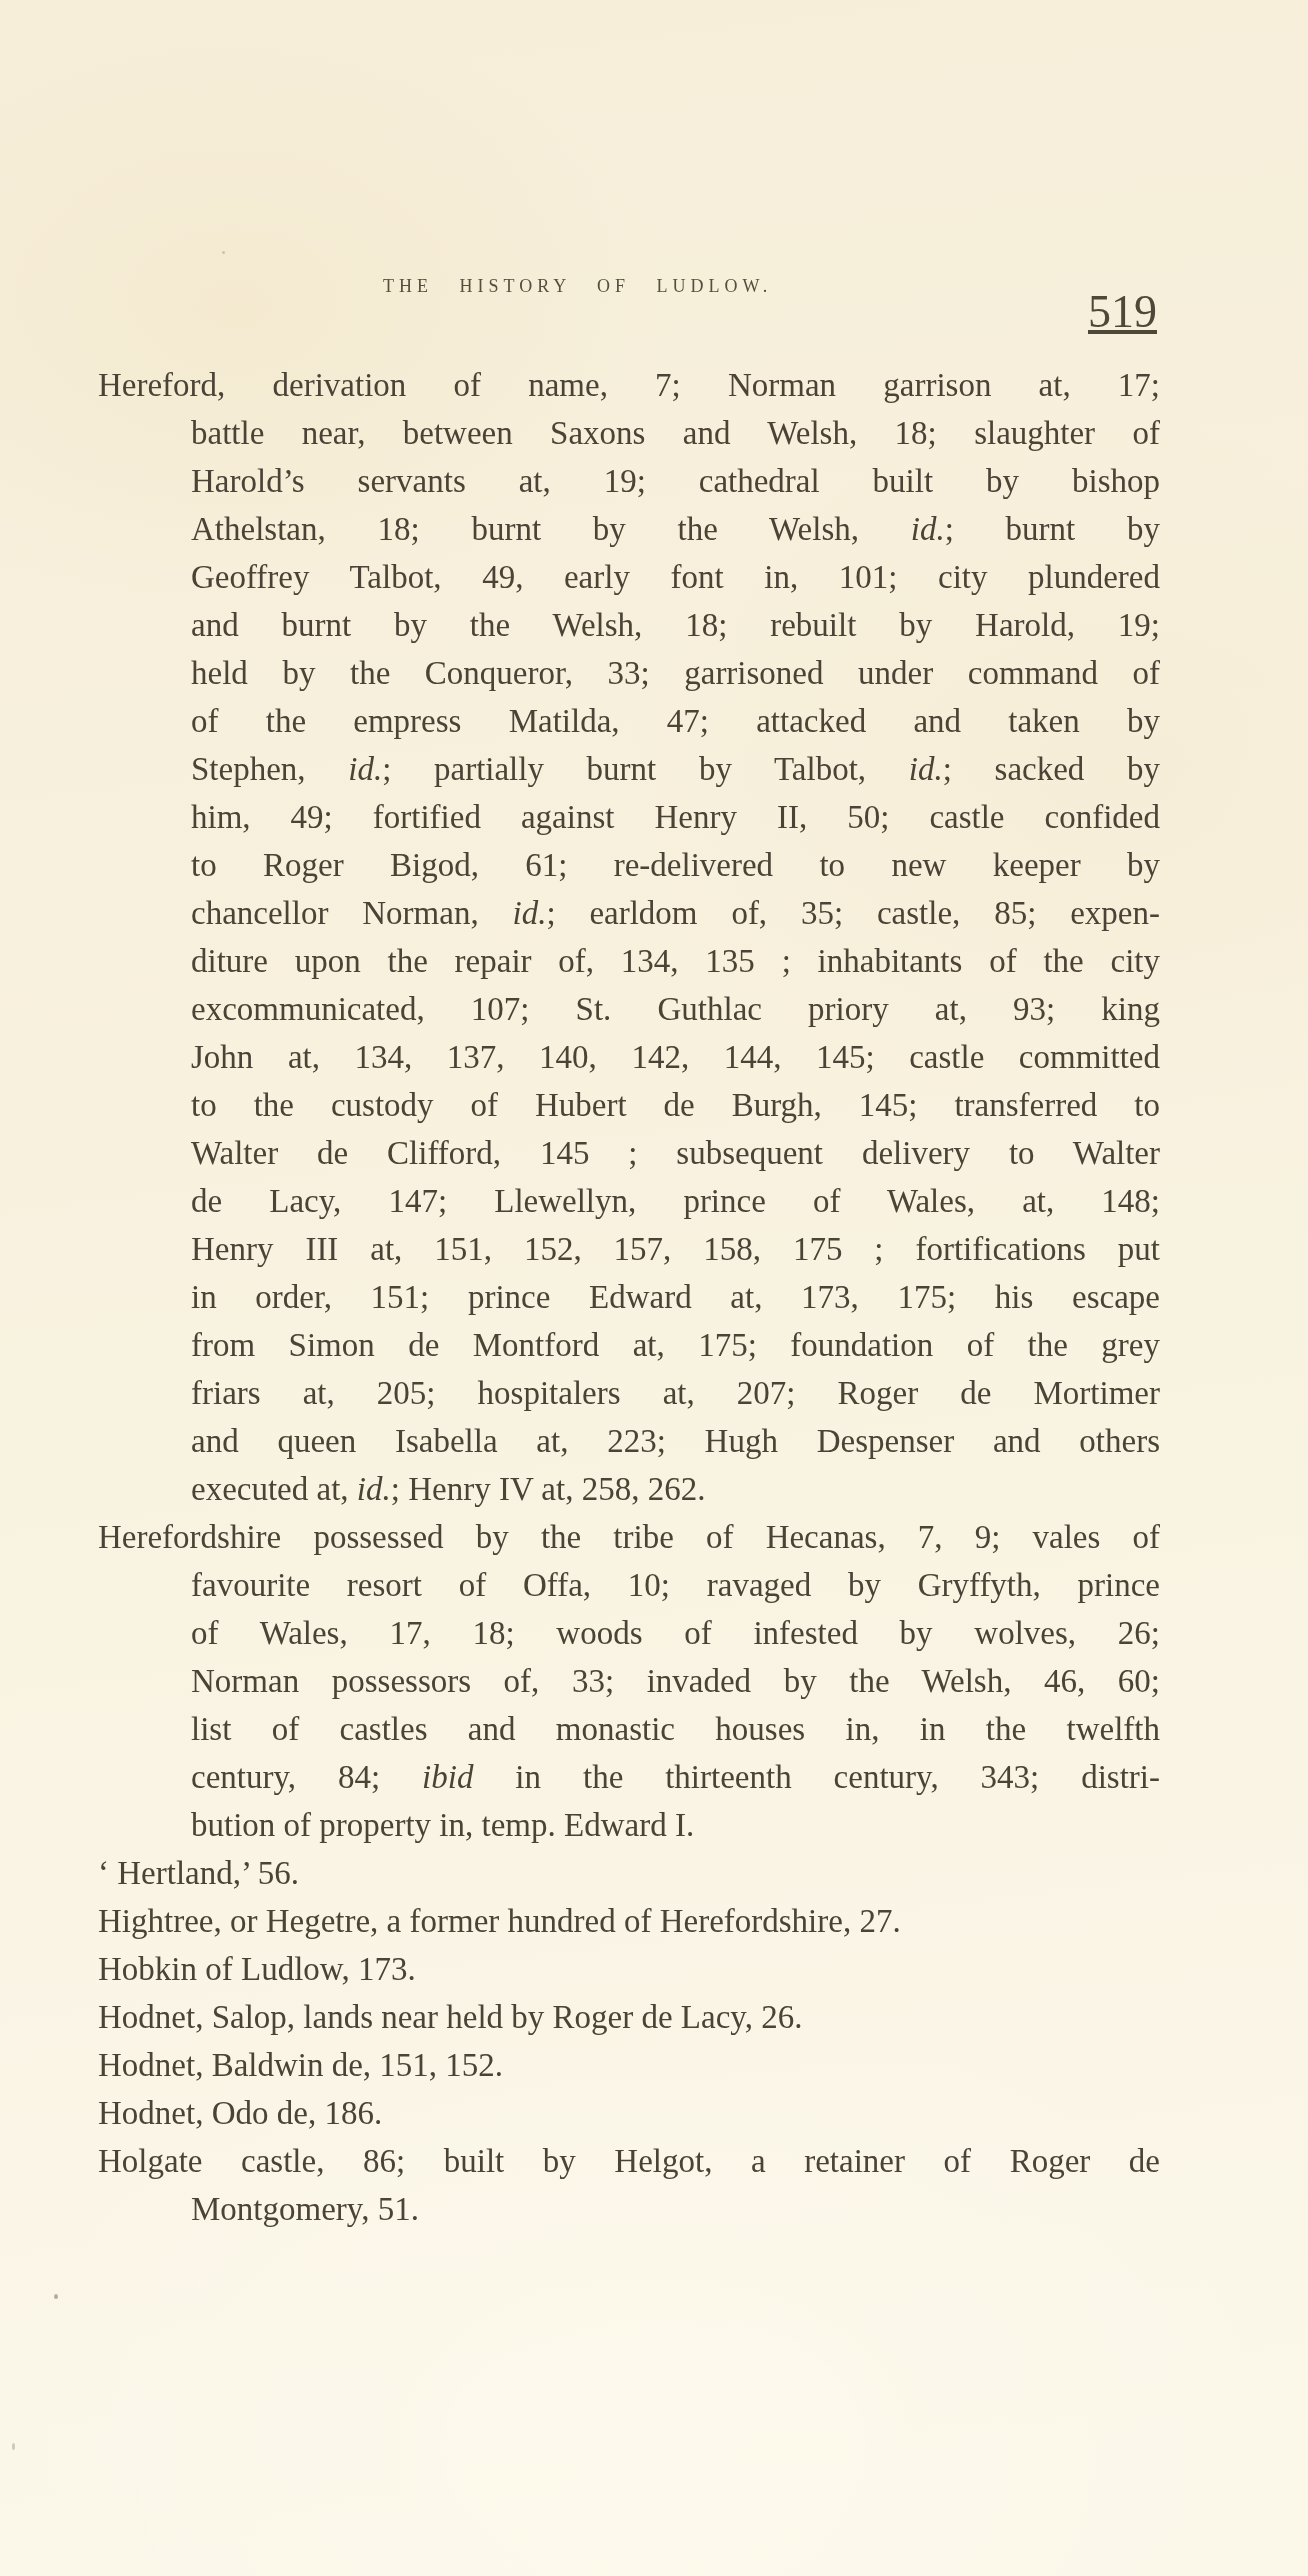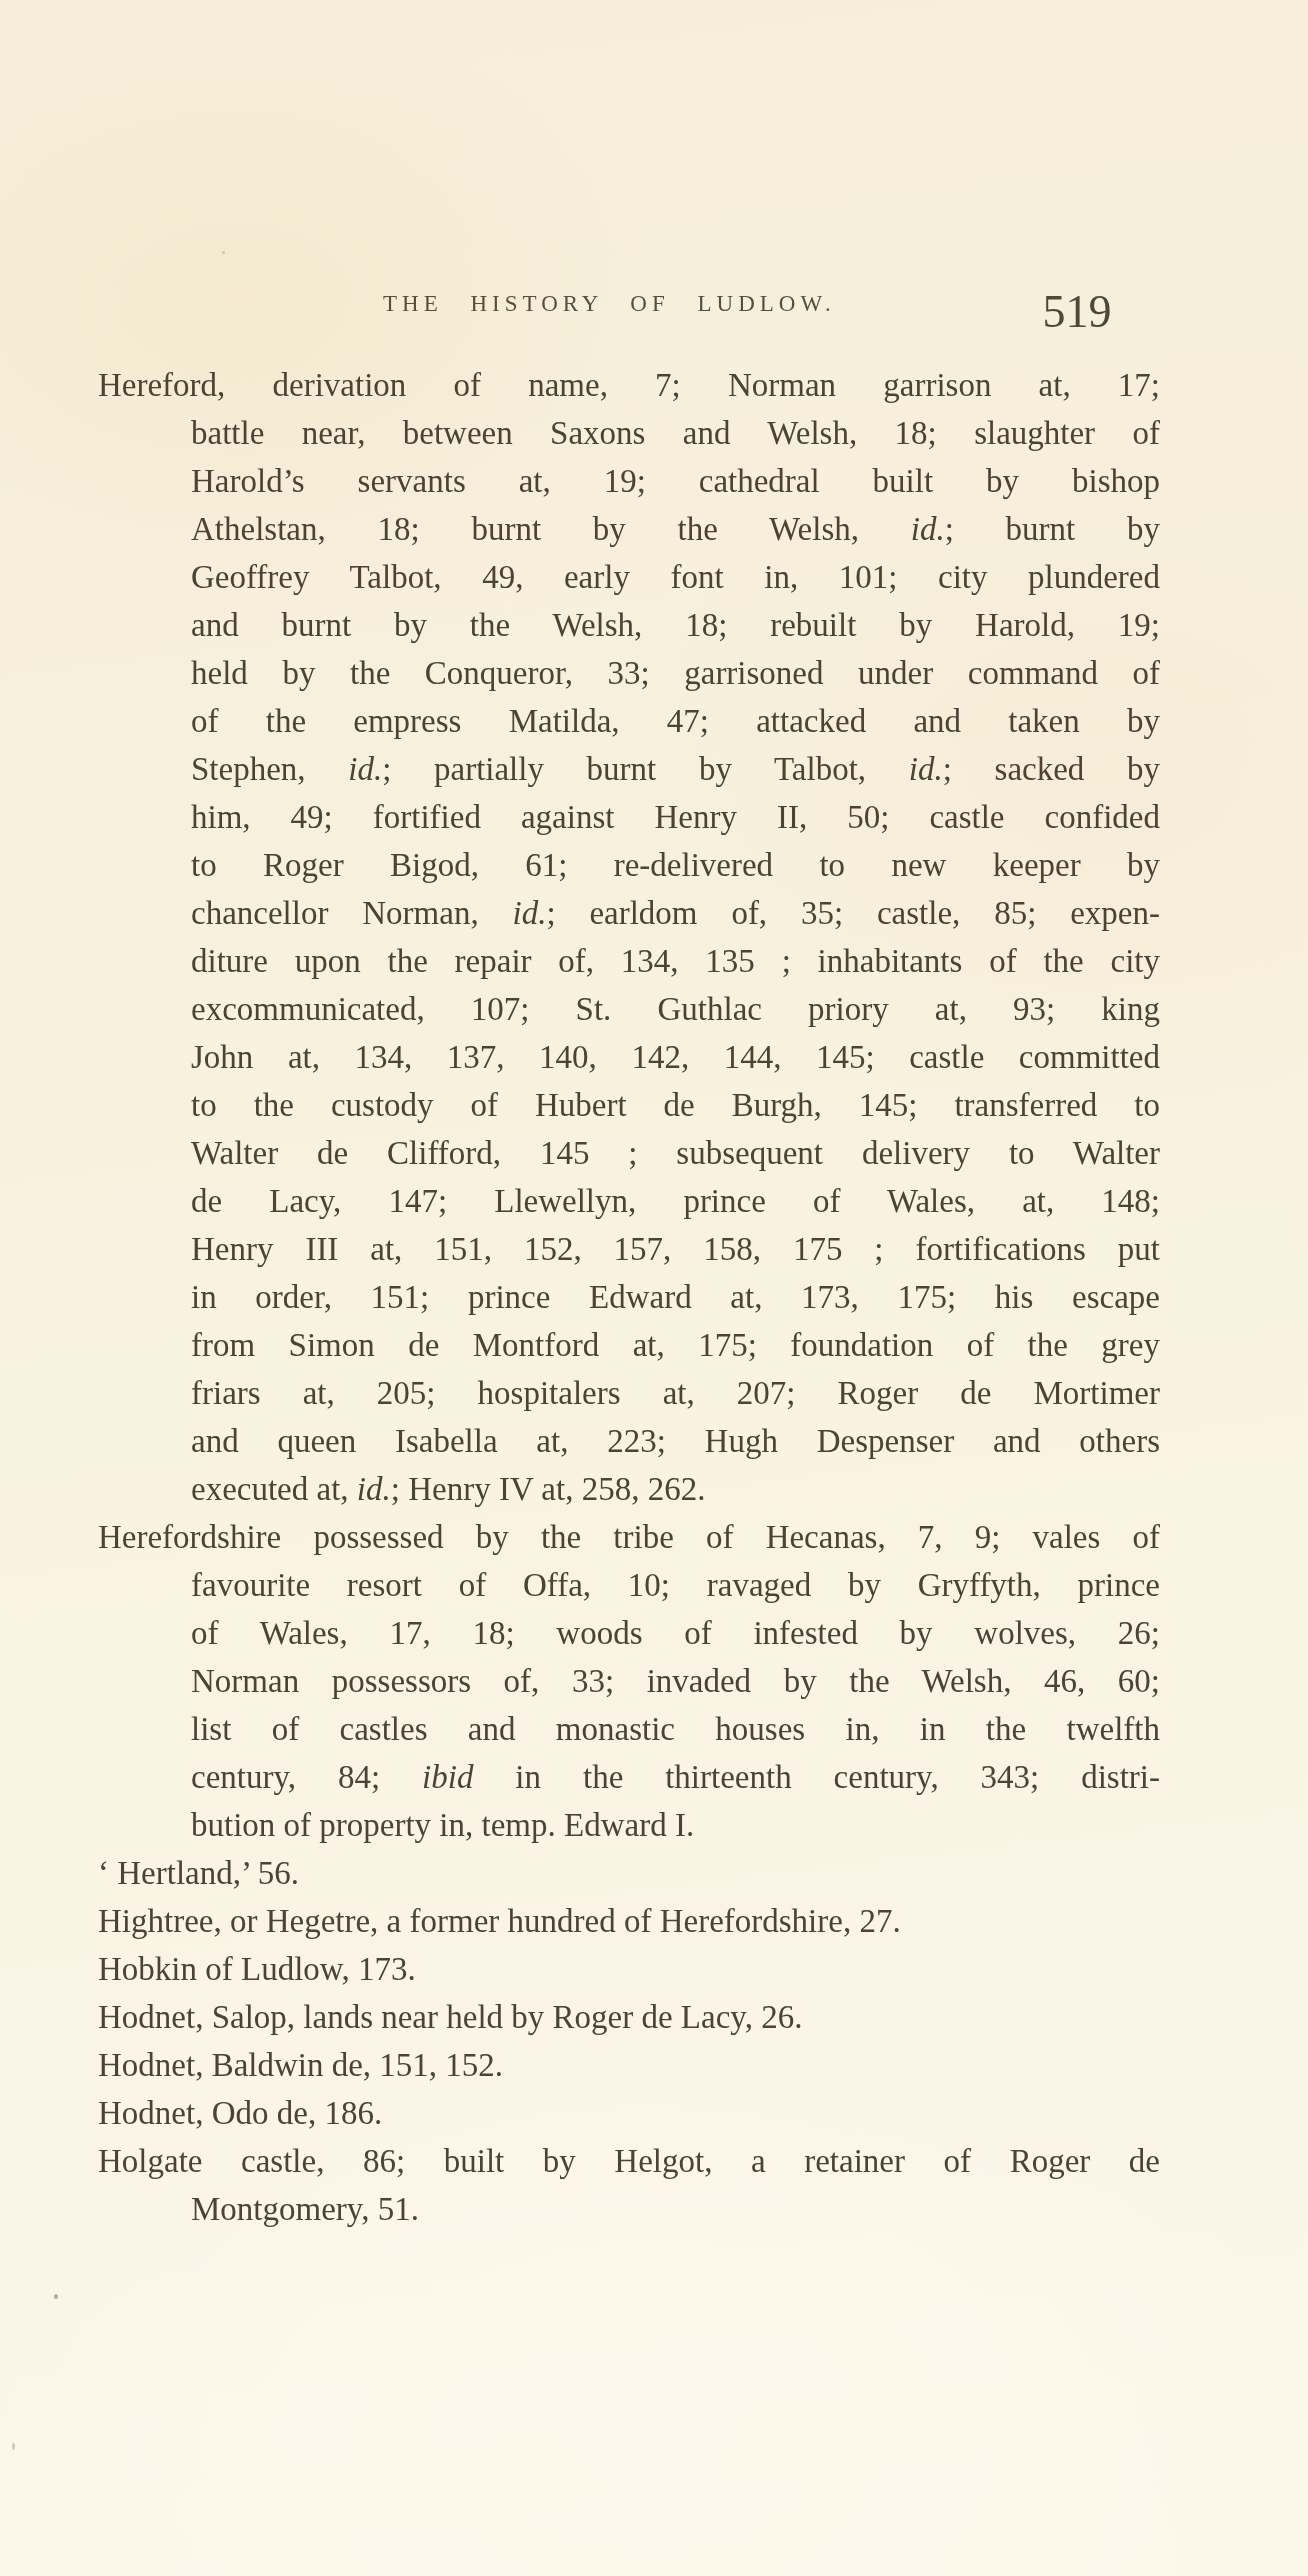--- a/index.html
+++ b/index.html
@@ -16,37 +16,38 @@
     color: #4b4336;
     background:
       radial-gradient(ellipse 618px 419px at 18% 12%, rgba(240,225,190,0.35), rgba(240,225,190,0) 70%),
       radial-gradient(ellipse 698px 498px at 85% 30%, rgba(242,230,200,0.30), rgba(242,230,200,0) 70%),
       radial-gradient(ellipse 897px 598px at 50% 95%, rgba(255,252,240,0.55), rgba(255,252,240,0) 75%),
       linear-gradient(173deg, #f6eed9 0%, #f8f1de 40%, #faf5e6 78%, #fbf8ea 100%);
   }
   
   .running-header {
     position: absolute;
-    top: 291px;
+    top: 276px;
     left: 383px;
-    font-size: 23px;
+    font-size: 18px;
     letter-spacing: 5px;
     word-spacing: 17px;
     white-space: nowrap;
     color: #574e3f;
   }
   .page-number {
     position: absolute;
     top: 289px;
     left: 997px;
     width: 160px;
-    text-align: center;
+    text-align: right;
     font-size: 46px;
     line-height: 46px;
     color: #4f4738;
+    text-decoration: underline;
   }
   
   .index-block {
     position: absolute;
     top: 361px;
     left: 98px;
     width: 1062px;
     font-size: 33px;
     line-height: 48px;
   }

